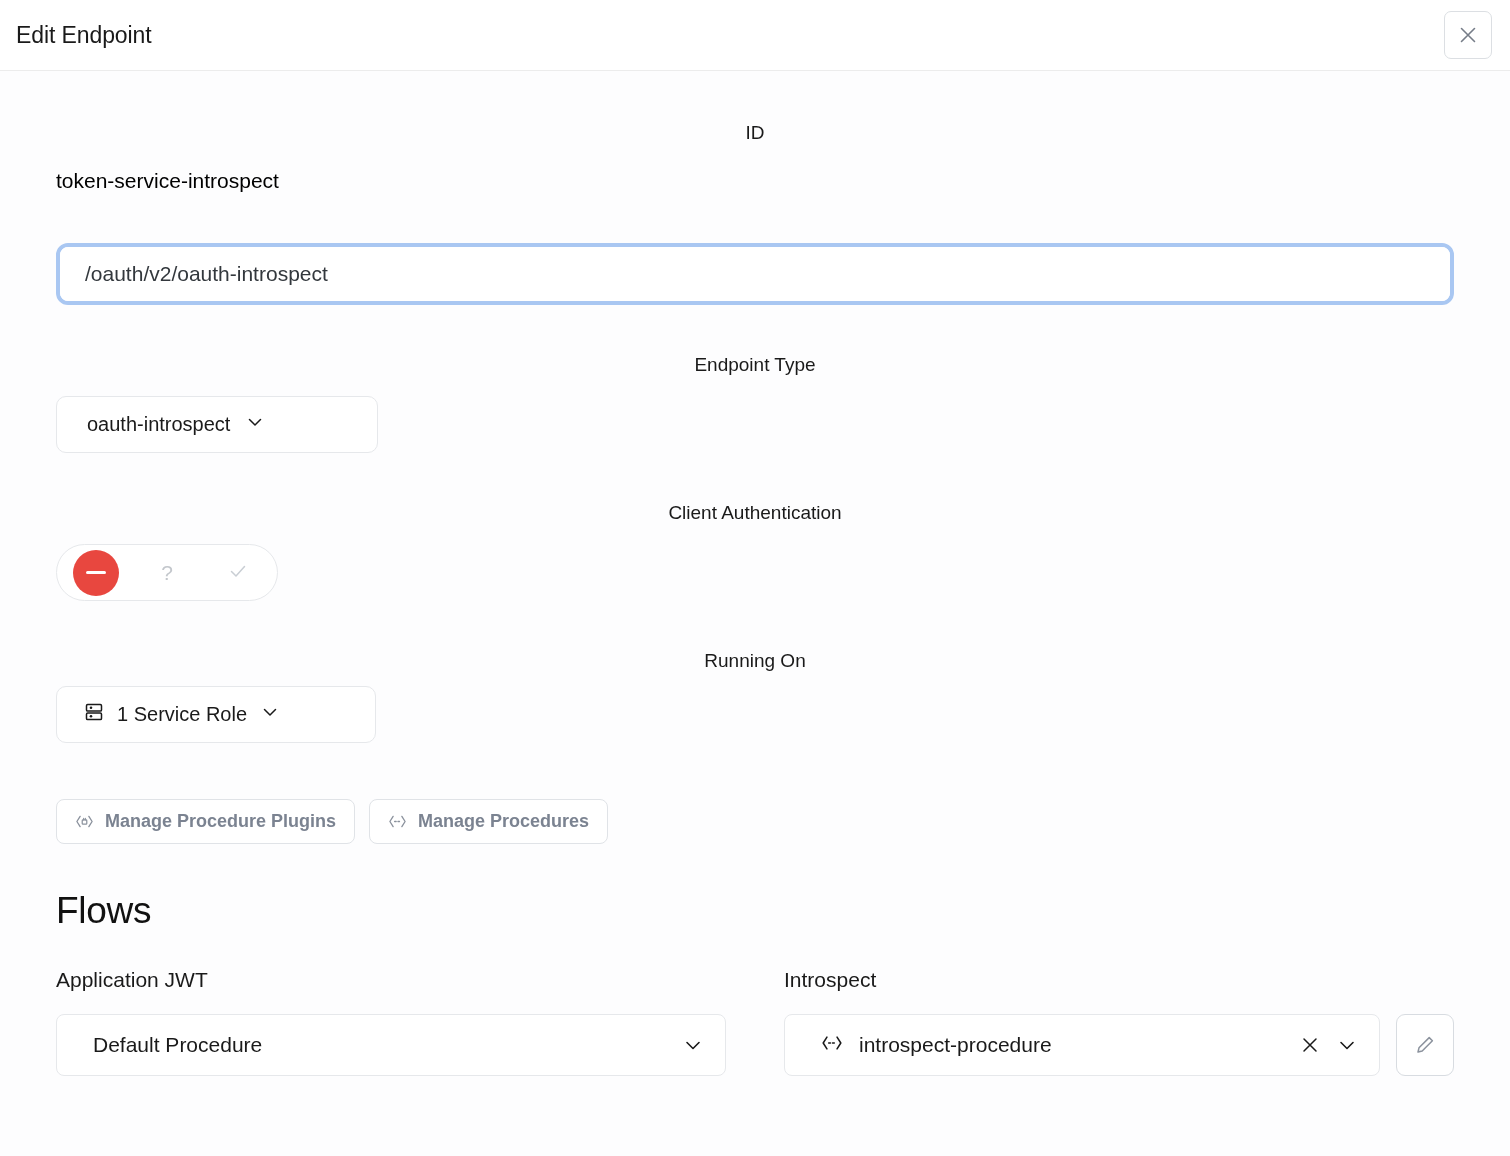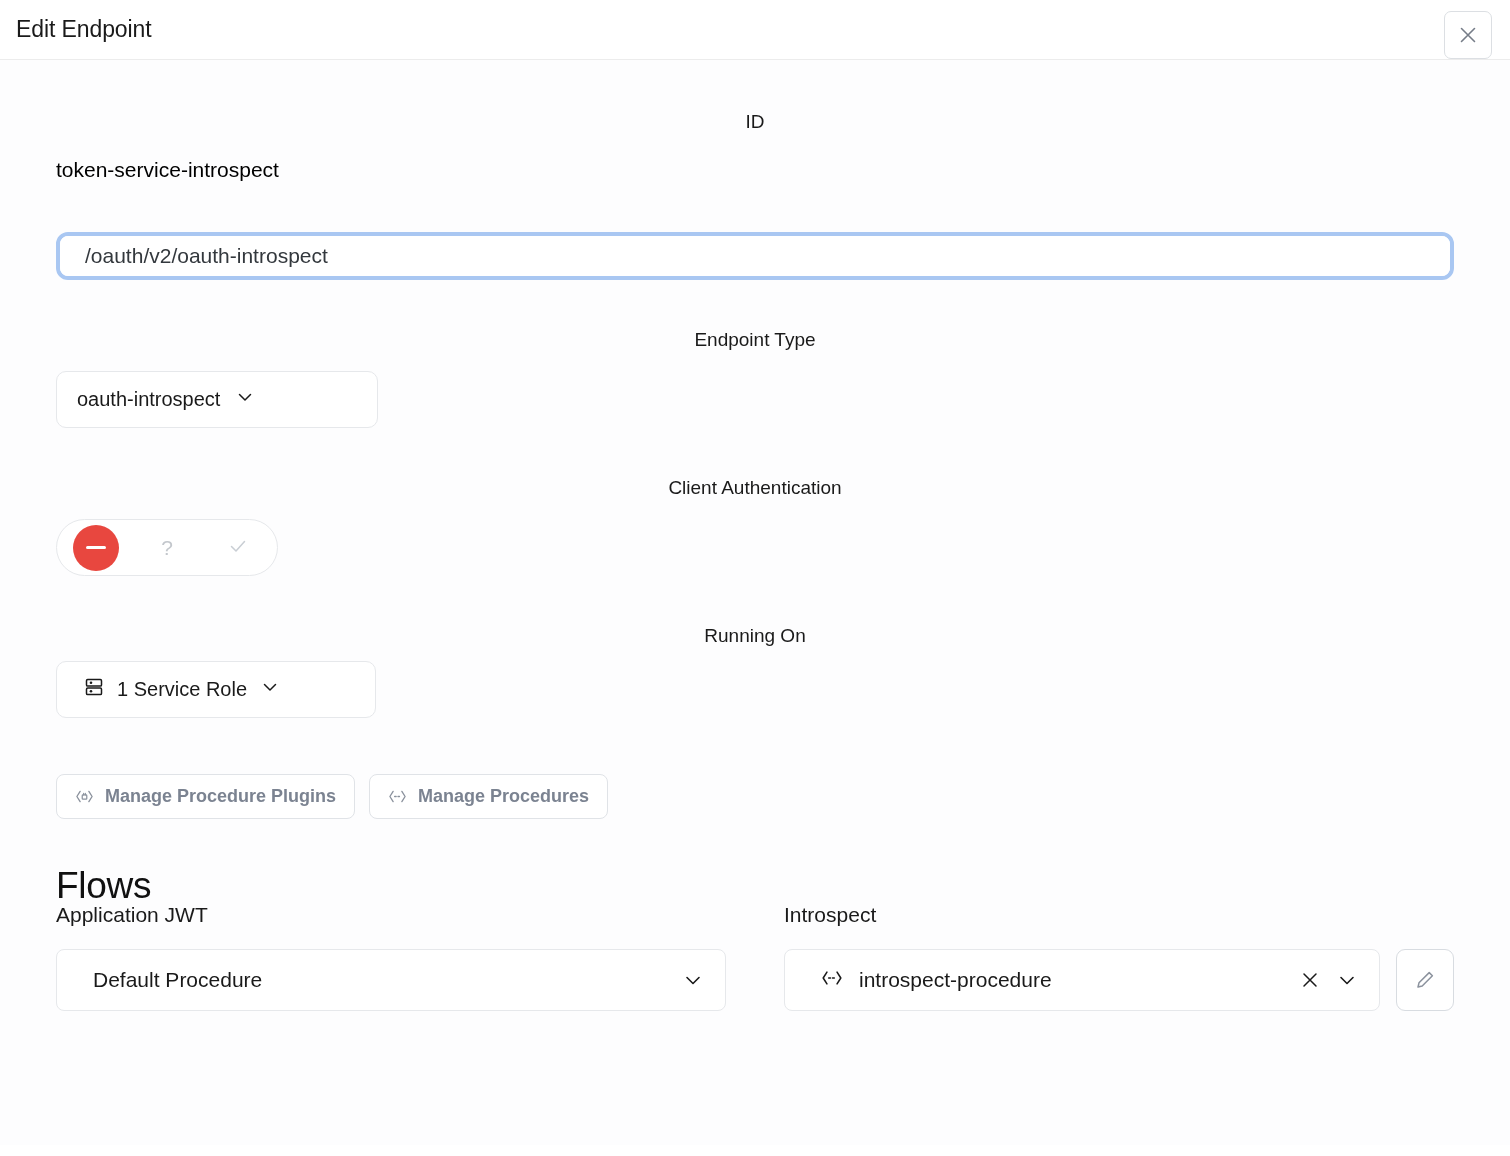--- a/index.html
+++ b/index.html
@@ -13,21 +13,21 @@
     height: 1156px;
     font-family: "Liberation Sans", sans-serif;
     color: #1a1a1a;
     overflow: hidden;
     position: relative;
   }
 
   
   .modal-header {
     position: relative;
-    height: 60px;
+    height: 71px;
     border-bottom: 1px solid #ececec;
     background: #ffffff;
     display: flex;
     align-items: center;
   }
   .modal-title {
     font-size: 23px;
     font-weight: 400;
     color: #1a1a1a;
     margin-left: 16px;
@@ -73,21 +73,21 @@
 
   
   .id-block { padding-top: 52px; }
   .id-block .static-value { margin-top: 28px; }
 
   
   .path-block { margin-top: 52px; }
   .path-input-wrap {
     margin-top: 22px;
     width: 1398px;
-    height: 48px;
+    height: 62px;
     border-radius: 12px;
     border: 4px solid #a9c7f2;
     background: #ffffff;
     display: flex;
     align-items: center;
     position: relative;
   }
   .path-input-inner {
     position: absolute;
     inset: 0;
@@ -112,21 +112,21 @@
 
   
   .select-btn {
     height: 57px;
     border: 1px solid #e6e8eb;
     border-radius: 10px;
     background: #ffffff;
     display: inline-flex;
     align-items: center;
     gap: 14px;
-    padding: 0 20px 0 20px;
+    padding: 0 20px 0 30px;
     cursor: pointer;
     font-size: 20px;
     color: #1a1a1a;
   }
   .select-btn .chev { color: #1a1a1a; display: block; }
 
   .endpoint-type-block { margin-top: 50px; }
   .endpoint-type-block .select-btn { margin-top: 22px; min-width: 322px; }
 
   
@@ -209,20 +209,21 @@
   
   .flows-title {
     margin-top: 48px;
     font-size: 37px;
     font-weight: 400;
     color: #111111;
     line-height: 1;
     letter-spacing: -0.3px;
   }
   .flows-grid {
+    margin-top: 40px;
     display: flex;
     gap: 58px;
   }
   .flow-col { width: 672px; }
   .flow-label {
     font-size: 21px;
     color: #1a1a1a;
     line-height: 1;
   }
   .flow-control-row {

